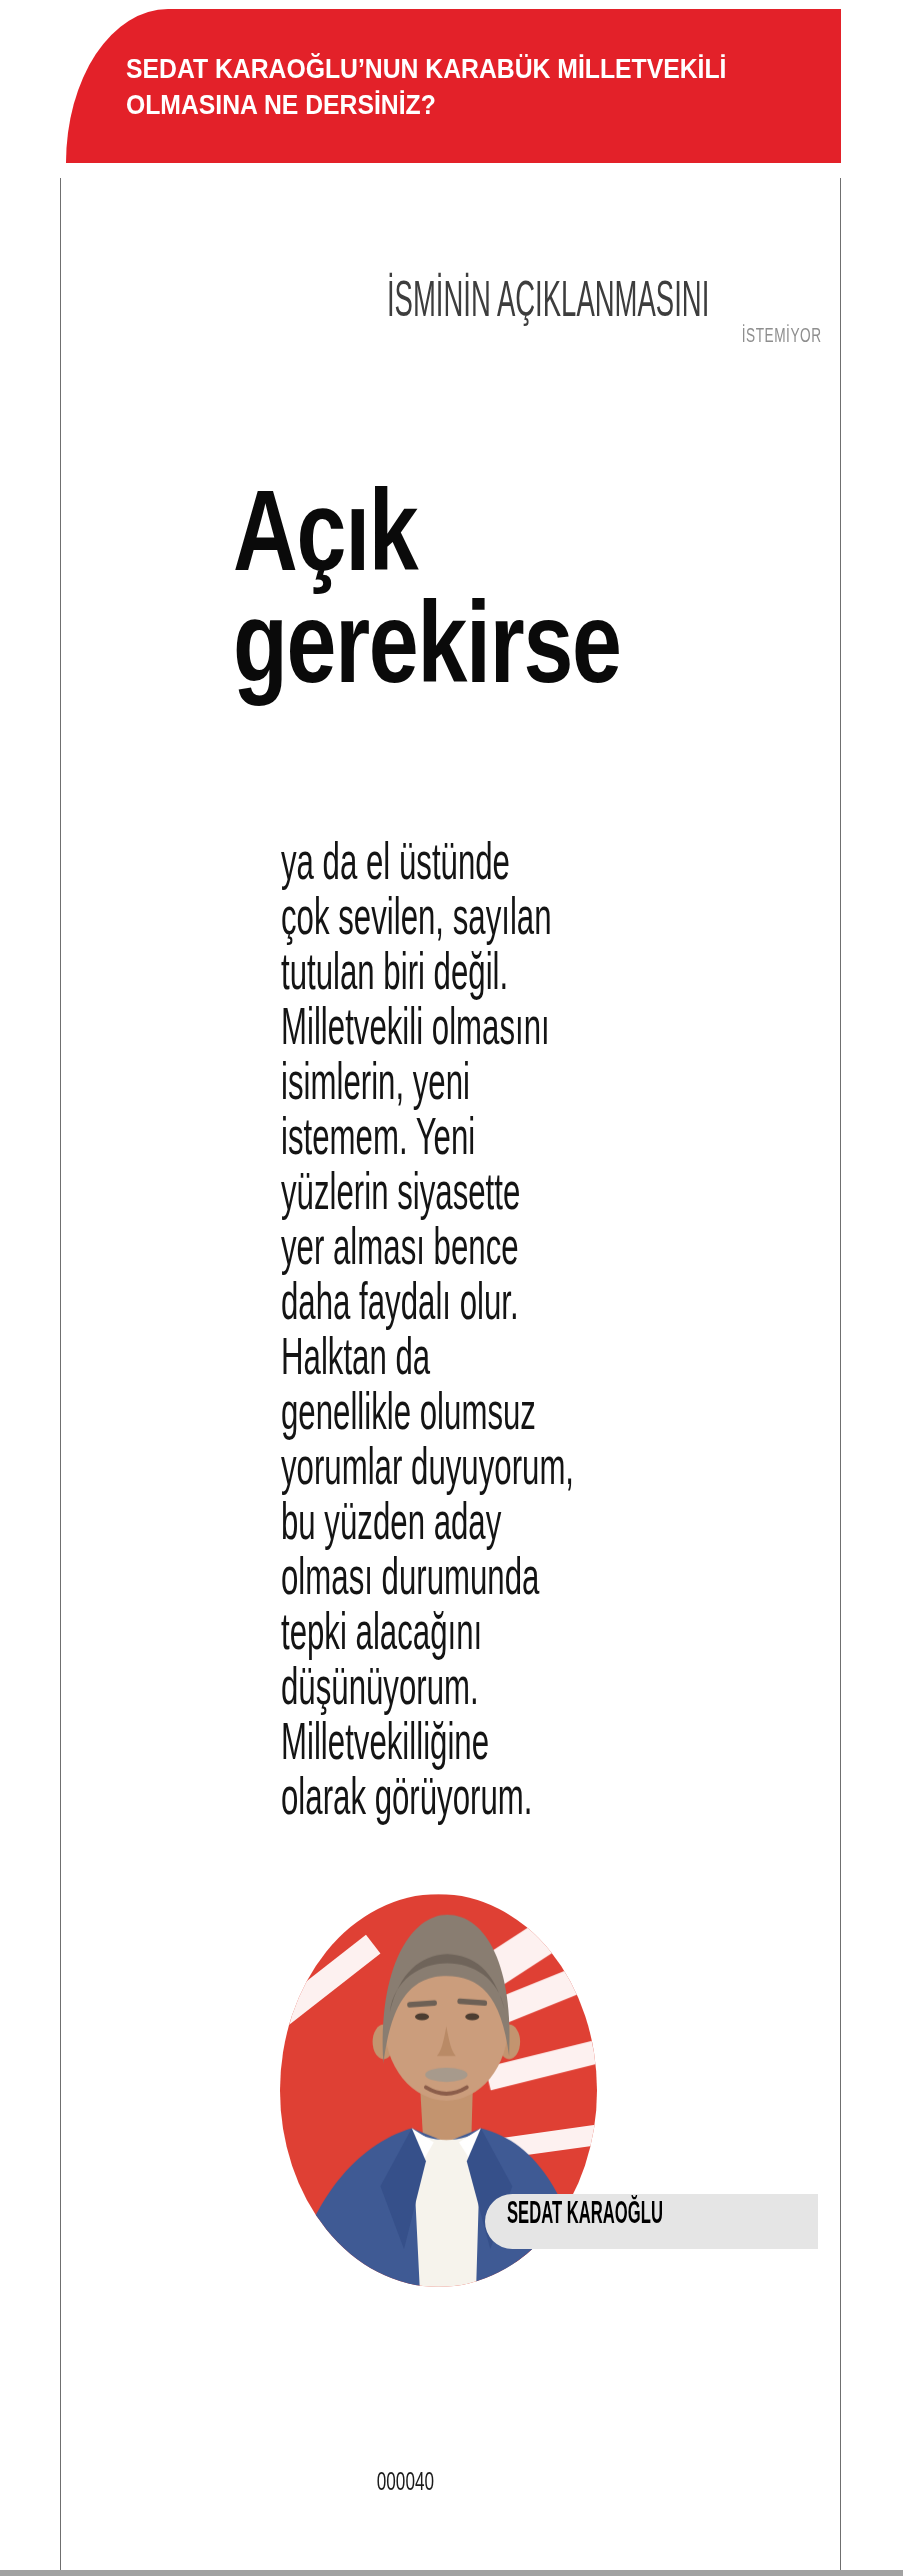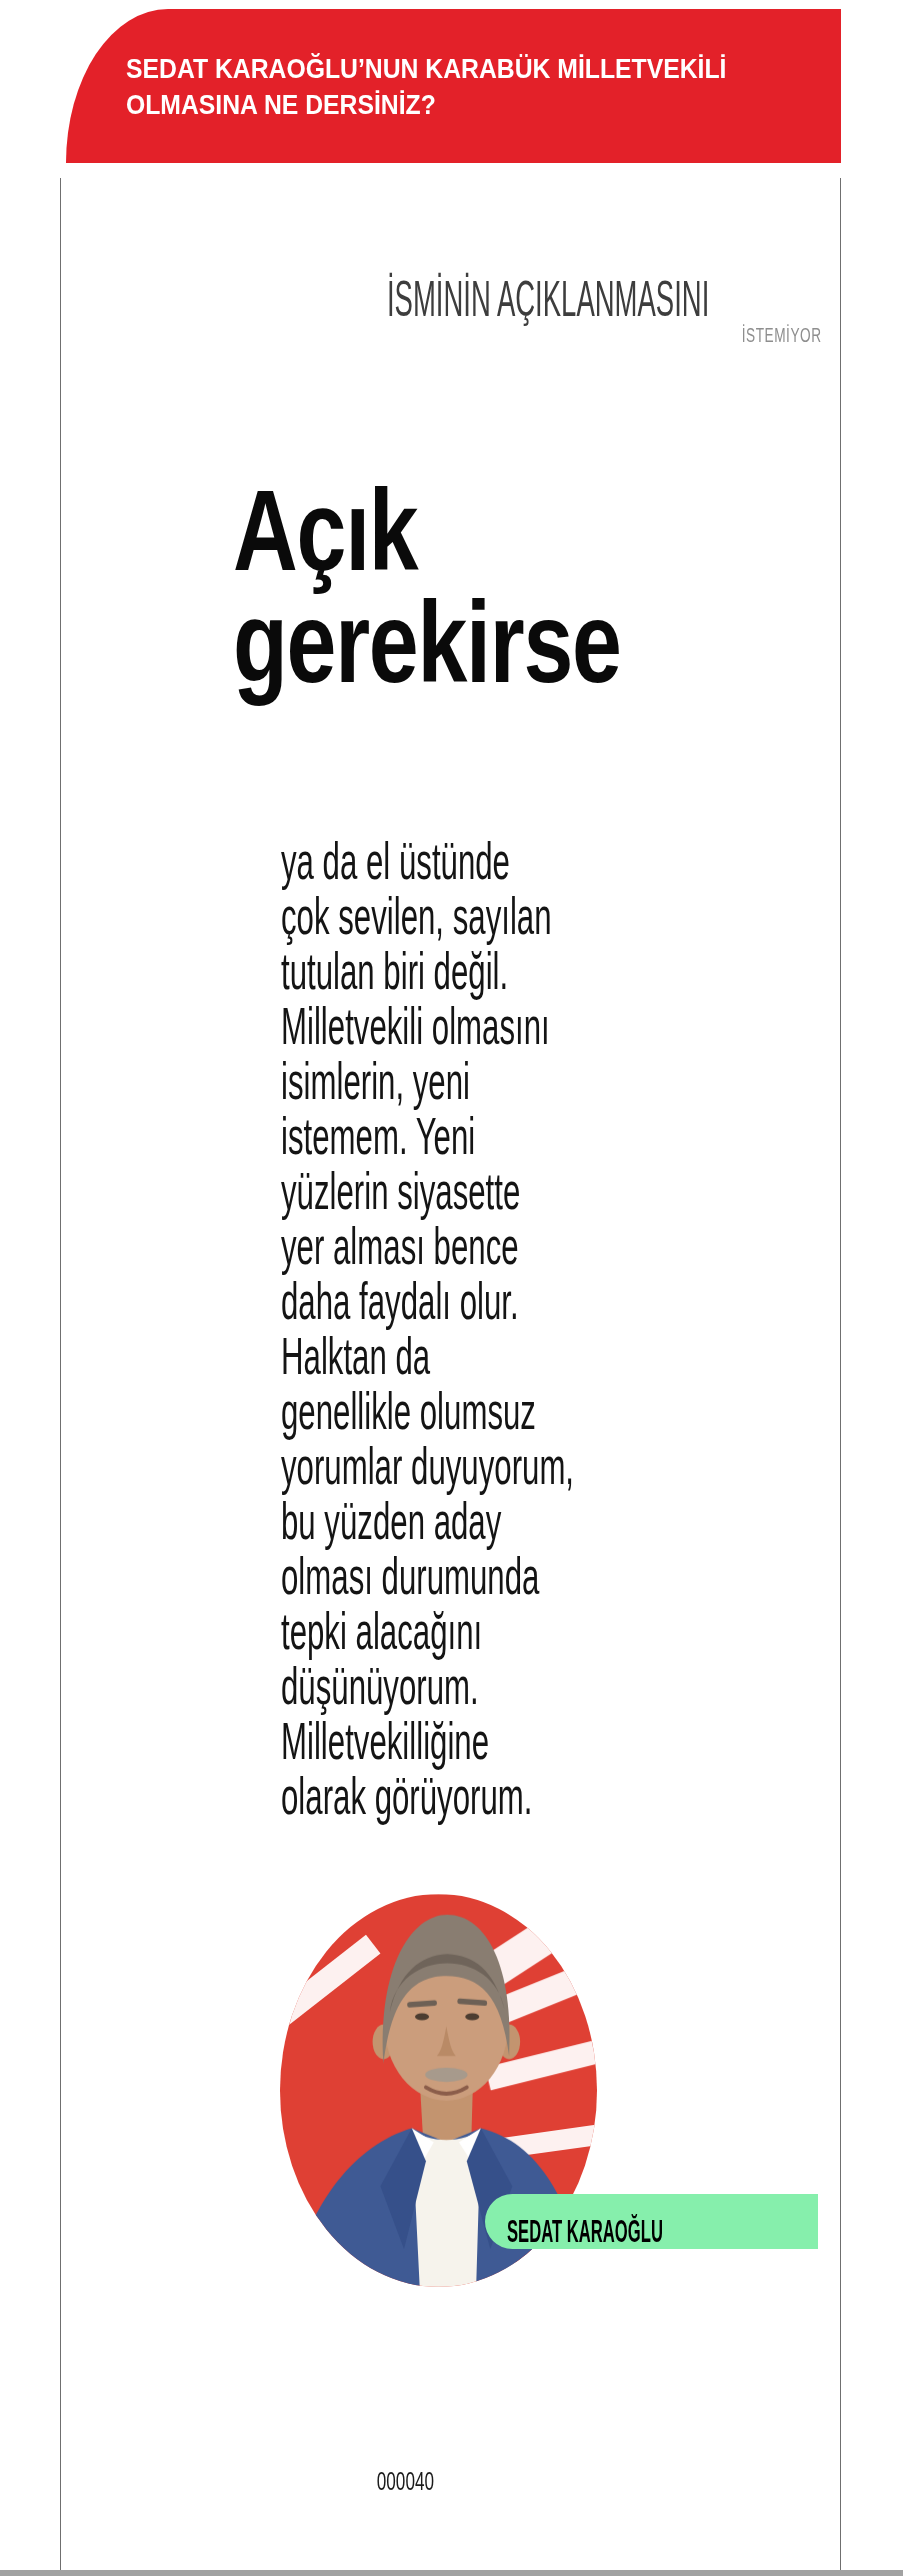--- a/index.html
+++ b/index.html
@@ -51,22 +51,22 @@
   
   .photo{
     position:absolute; left:280px; top:1894px; width:317px; height:393px;
     border-radius:50%; overflow:hidden; z-index:1;
   }
   .photo svg{display:block;}
   .photo-bg{fill:var(--c-photo-red);}
   
   .name-badge{
     position:absolute; left:485px; top:2194px; width:333px; height:55px;
-    background:#86efac; border-radius:30px 0 0 30px; z-index:2;
-    display:flex; align-items:flex-end; padding-left:22px; box-sizing:border-box;
+    background:#e5e5e5; border-radius:30px 0 0 30px; z-index:2;
+    display:flex; align-items:flex-start; padding-left:22px; box-sizing:border-box;
   }
   .name-badge-label{
     font-size:32px; line-height:36px; font-weight:bold; color:var(--c-label-text);
     display:inline-block; transform:scaleX(.52); transform-origin:left center; white-space:nowrap;
   }
   
   .footer{position:absolute; left:60px; top:2467px; width:690px; text-align:center;}
   .footer-code{font-size:26px; line-height:28px; color:var(--c-footer-code);}
   .footer-code>span{display:inline-block; transform:scaleX(.66); transform-origin:center; white-space:nowrap;}
   .footer-site{margin-top:0.8px; font-size:21px; line-height:23.6px; color:var(--c-footer-site);}

